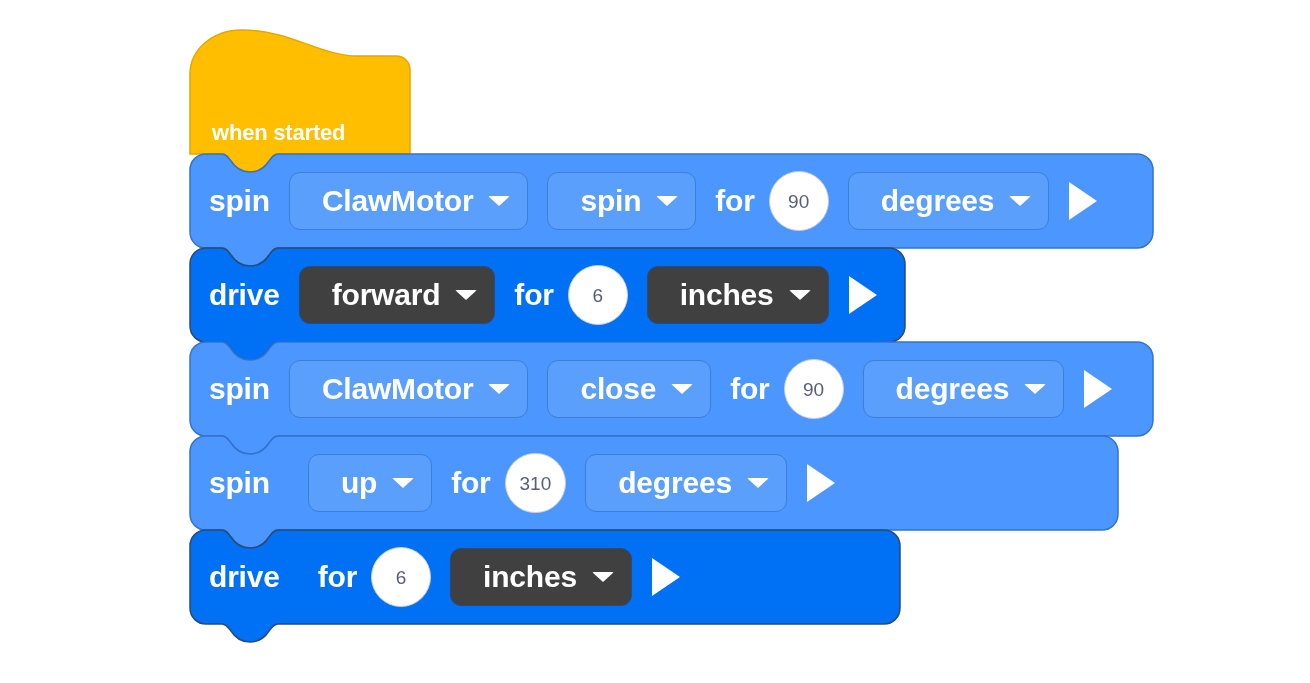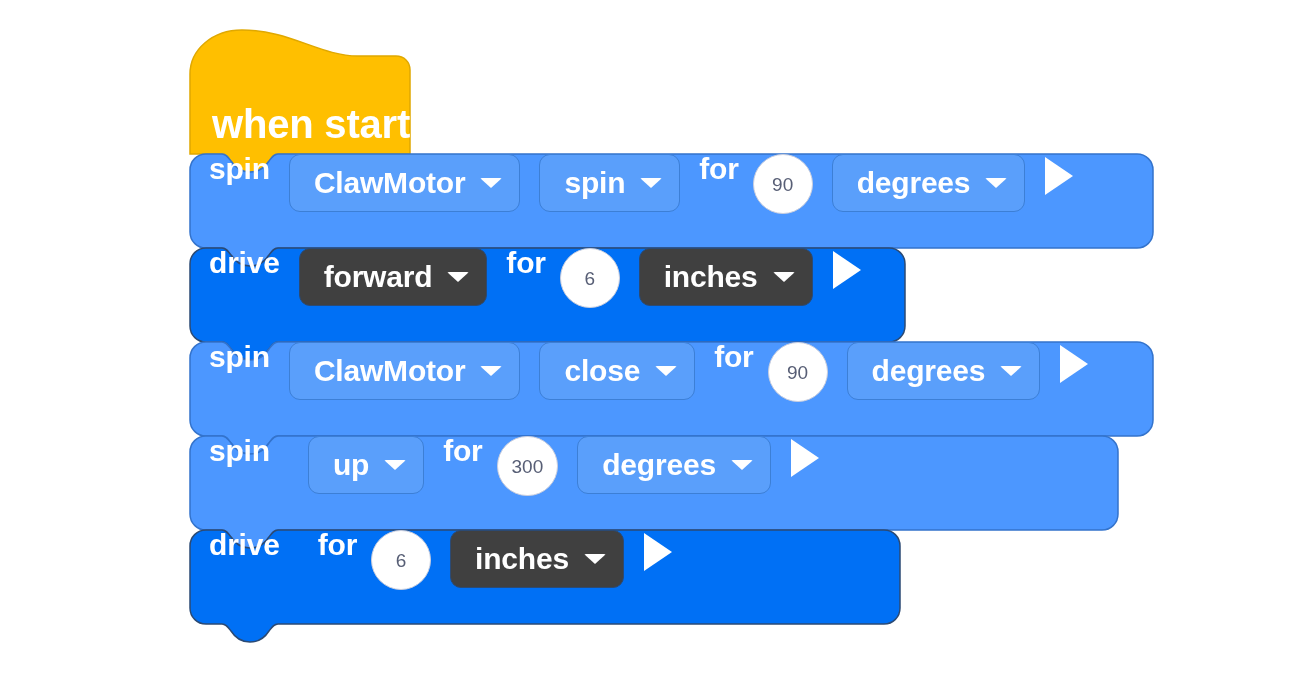--- a/index.html
+++ b/index.html
@@ -40,21 +40,21 @@
   .block-svg {
     position: absolute;
     left: 0;
     top: 0;
     overflow: visible;
     pointer-events: none;
   }
   .block-row {
     position: relative;
     display: flex;
-    align-items: flex-start;
+    align-items: center;
     box-sizing: border-box;
   }
 
   
   .hat-block {
     height: 128px;
     width: 220px;
   }
   .hat-block .block-row {
     height: 128px;
@@ -85,32 +85,32 @@
   .label {
     color: #ffffff;
     font-size: 30px;
     font-weight: bold;
     letter-spacing: -0.2px;
     white-space: nowrap;
     line-height: 1;
     -webkit-font-smoothing: antialiased;
   }
   .hat-label {
-    font-size: 40px;
+    font-size: 22px;
   }
   .gap-sm { width: 14px; flex: 0 0 auto; }
   .gap-md { width: 19px; flex: 0 0 auto; }
 
   
   .dropdown {
     display: inline-flex;
     align-items: center;
     height: 58px;
     box-sizing: border-box;
-    padding: 0 17px 0 24px;
+    padding: 0 17px 0 32px;
     border-radius: 11px;
     white-space: nowrap;
     cursor: pointer;
   }
   .light .dropdown {
     background: #5a9ffb;
     border: 1.5px solid #3c7fd6;
   }
   .dark .dropdown {
     background: #404040;
@@ -380,21 +380,21 @@
         <span class="gap-md"></span>
         <span class="gap-md"></span>
         <span class="dropdown">
           <span class="dd-text">up</span>
           <span class="dd-arrow"></span>
         </span>
         <span class="gap-md"></span>
         <span class="label">for</span>
         <span class="gap-sm"></span>
         <span class="num-field">
-          <span class="num-text">300</span>
+          <span class="num-text">310</span>
         </span>
         <span class="gap-md"></span>
         <span class="dropdown">
           <span class="dd-text">degrees</span>
           <span class="dd-arrow"></span>
         </span>
         <span class="gap-sm"></span>
         <span class="play-btn">
           <span class="play-tri"></span>
         </span>

